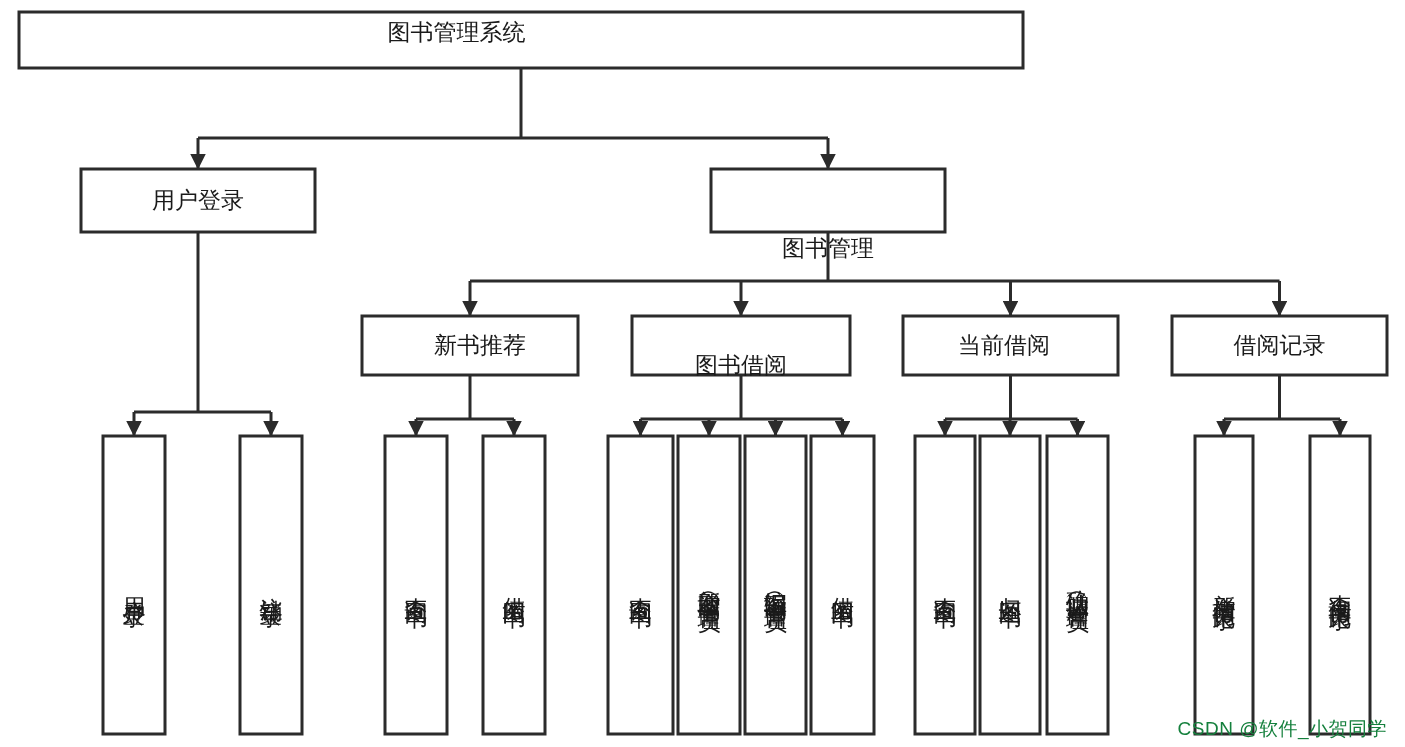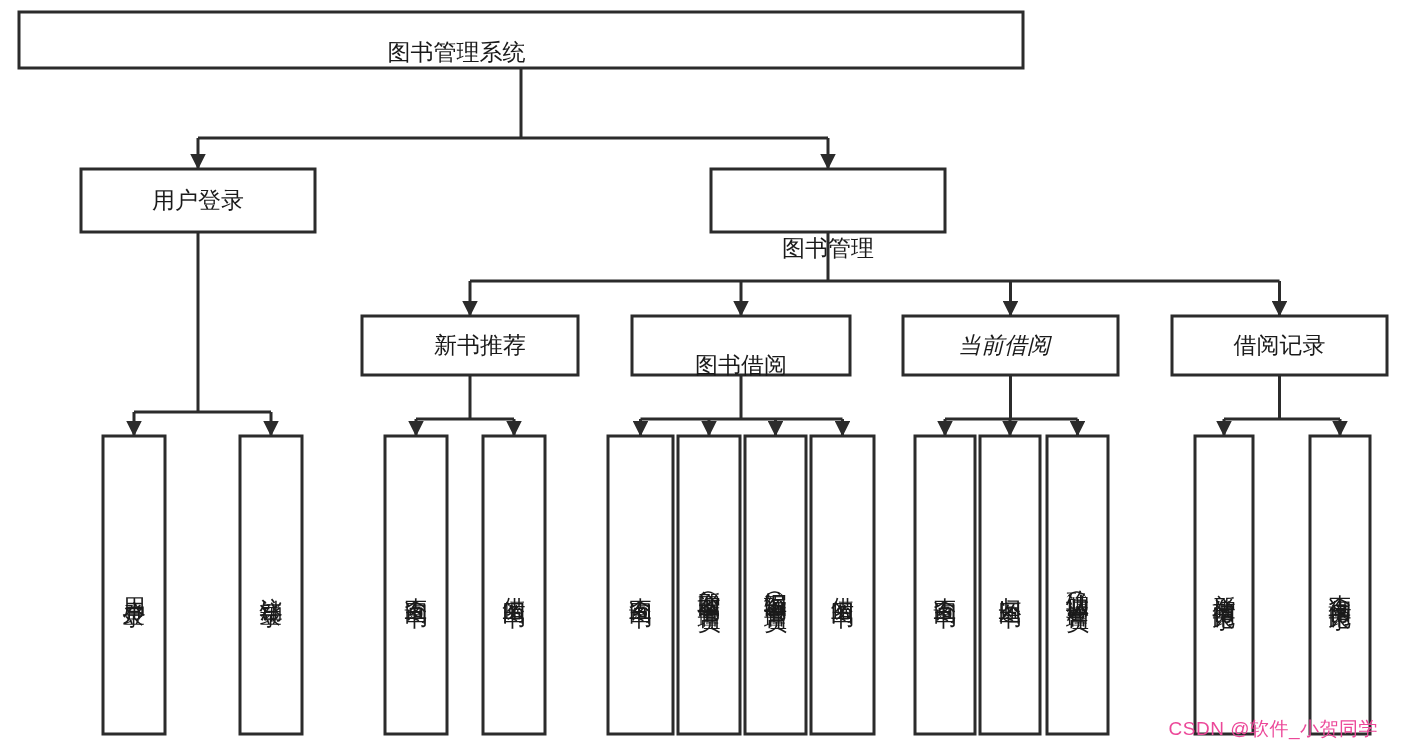--- a/index.html
+++ b/index.html
@@ -5,23 +5,23 @@
   html,body{margin:0;padding:0;background:#ffffff;}
   body{
     font-family:"Liberation Sans","DejaVu Sans",sans-serif;
     width:1405px;height:747px;overflow:hidden;position:relative;
   }
   #canvas{position:absolute;top:0;left:0;width:1405px;height:747px;}
   .node-rect{fill:#ffffff;stroke:#2b2b2b;stroke-width:3;}
   .edge{stroke:#2b2b2b;stroke-width:3;fill:none;}
   .arrow-head{fill:#2b2b2b;stroke:none;}
   .watermark{
-    position:absolute;right:27px;bottom:5px;
+    position:absolute;right:18px;bottom:5px;
     font-family:"Liberation Sans","DejaVu Sans",sans-serif;
-    font-size:19px;color:#ec4899;white-space:nowrap;
+    font-size:19px;color:#15803d;white-space:nowrap;
     letter-spacing:0.5px;
   }
   .vtext-wrap{
     position:absolute;display:flex;align-items:center;justify-content:center;
     pointer-events:none;
   }
   .vtext{
     writing-mode:vertical-rl;text-orientation:upright;
     font-family:"Liberation Sans","DejaVu Sans",sans-serif;
     font-size:23px;color:#1a1a1a;line-height:1.0;
@@ -94,26 +94,26 @@
       <rect x="811" y="436" width="63" height="298" class="node-rect"></rect>
       <rect x="915" y="436" width="60" height="298" class="node-rect"></rect>
       <rect x="980" y="436" width="60" height="298" class="node-rect"></rect>
       <rect x="1047" y="436" width="61" height="298" class="node-rect"></rect>
       <rect x="1195" y="436" width="58" height="298" class="node-rect"></rect>
       <rect x="1310" y="436" width="60" height="298" class="node-rect"></rect>
     </g>
 </svg>
 
 <div id="labels-layer">
-    <div class="htext-wrap" style="left: 19px; top: 24px; width: 875px; height: 56px;">图书管理系统</div>
+    <div class="htext-wrap" style="left: 19px; top: 4px; width: 875px; height: 56px;">图书管理系统</div>
     <div class="htext-wrap" style="left: 81px; top: 169px; width: 234px; height: 63px;">用户登录</div>
     <div class="htext-wrap" style="left: 711px; top: 169px; width: 234px; height: 63px; margin-top: 48px;">图书管理</div>
     <div class="htext-wrap" style="left: 362px; top: 316px; width: 236px; height: 59px;">新书推荐</div>
     <div class="htext-wrap" style="left: 632px; top: 336px; width: 218px; height: 59px;">图书借阅</div>
-    <div class="htext-wrap" style="left: 903px; top: 316px; width: 202px; height: 59px; font-style: italic;">当前借阅</div>
+    <div class="htext-wrap" style="left: 903px; top: 316px; width: 202px; height: 59px;">当前借阅</div>
     <div class="htext-wrap" style="left: 1172px; top: 316px; width: 215px; height: 59px;">借阅记录</div>
     <div class="vtext-wrap" style="left: 103px; top: 436px; width: 62px; height: 298px;">
       <span class="vtext">用户登录</span>
     </div>
     <div class="vtext-wrap" style="left: 240px; top: 436px; width: 62px; height: 298px;">
       <span class="vtext">注销登录</span>
     </div>
     <div class="vtext-wrap" style="left: 385px; top: 436px; width: 62px; height: 298px;">
       <span class="vtext">查询图书</span>
     </div>

